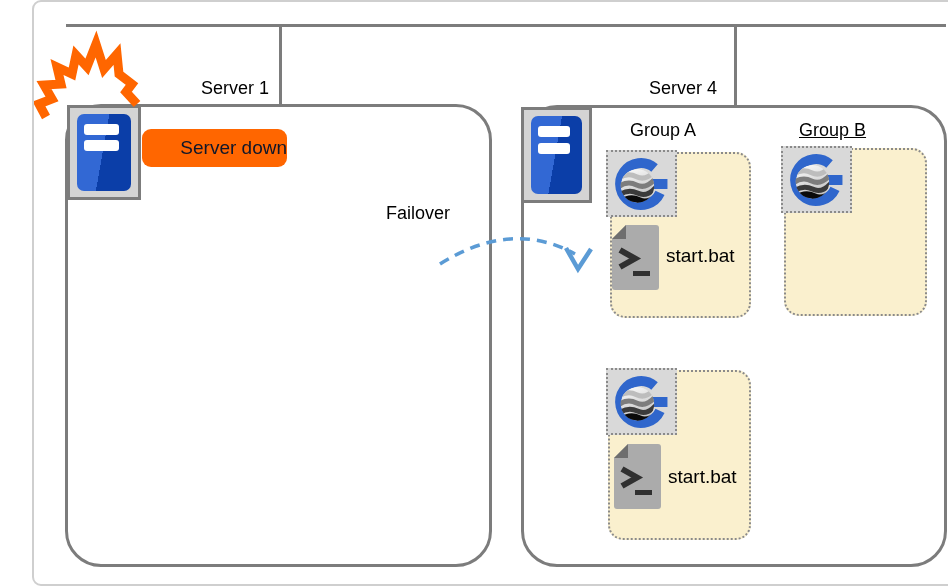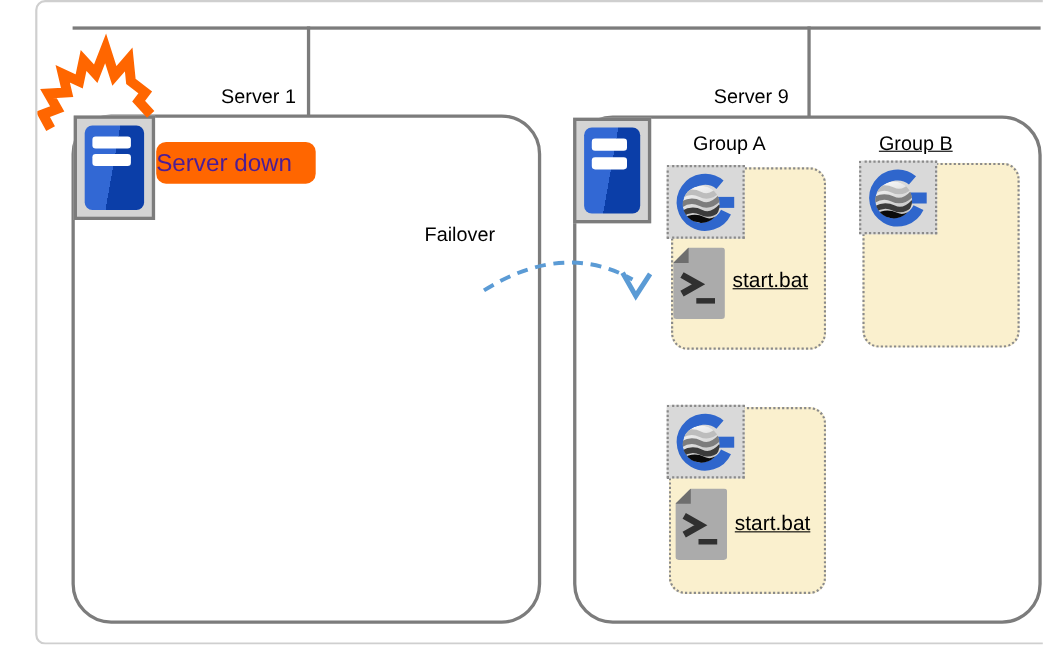--- a/index.html
+++ b/index.html
@@ -21,35 +21,35 @@
     box-sizing:border-box;z-index:4;
   }
   .srv-tower{
     position:absolute;left:7px;right:7px;top:6px;bottom:6px;border-radius:7px;
     background:linear-gradient(100deg,#3268D4 48%,#0B3EA8 48%);
   }
   .srv-slot{position:absolute;left:13%;width:64%;height:11px;background:#ffffff;border-radius:3px;}
   .srv-slot.s1{top:13%;}
   .srv-slot.s2{top:34%;}
   .badge{
-    position:absolute;background:#FF6600;border-radius:9px;color:#4c1d95;
-    font-size:22px;line-height:38px;text-align:left;z-index:6;
+    position:absolute;background:#FF6600;border-radius:9px;color:#0f172a;
+    font-size:19px;line-height:38px;text-align:right;z-index:6;
   }
   .group-box{
     position:absolute;background:#FAF0CE;border:2px dotted #8A8A8A;
     border-radius:15px;box-sizing:border-box;z-index:2;
   }
   .group-label{text-align:left;}
   .logo-chip{
     position:absolute;width:71px;height:67px;background:#D9D9D9;
     border:2px dotted #8A8A8A;box-sizing:border-box;z-index:4;
     display:flex;align-items:center;justify-content:center;
   }
   .batch-svg{position:absolute;width:47px;height:65px;z-index:3;}
-  .script-label{position:absolute;font-size:19px;z-index:3;white-space:nowrap;text-decoration:underline;}
+  .script-label{position:absolute;font-size:19px;z-index:3;white-space:nowrap;}
   .icon-svg{display:block;}
 </style>
 </head>
 <body>
 
 <svg width="0" height="0" style="position:absolute" aria-hidden="true">
   <defs>
     <linearGradient id="sphereGrad" x1="0" y1="0" x2="0.35" y2="1">
       <stop offset="0" stop-color="#FDFDFD"></stop>
       <stop offset="1" stop-color="#C2C2C2"></stop>
@@ -77,21 +77,21 @@
   </defs>
 </svg>
 
 <div id="canvas">
 
   <div class="hline" style="left:32px;top:22px;width:880px;"></div>
   <div class="vline" style="left:245px;top:22px;height:81px;"></div>
   <div class="vline" style="left:700px;top:22px;height:84px;"></div>
 
   <div class="label" style="left:110px;top:76px;width:125px;text-align:right;">Server 1</div>
-  <div class="label" style="left:558px;top:76px;width:125px;text-align:right;">Server 9</div>
+  <div class="label" style="left:558px;top:76px;width:125px;text-align:right;">Server 4</div>
 
   <div class="server-box" style="left:31px;top:102px;width:427px;height:463px;"></div>
   <div class="server-box" style="left:487px;top:103px;width:426px;height:462px;"></div>
 
   <svg class="abs icon-svg" style="left:0;top:28px;width:112px;height:92px;z-index:6;overflow:visible;" viewBox="0 0 112 92">
     <polyline points="12,87 5,74 18,69 10,55 27,54 23,37 38,44 42,25 53,37 62,14 70,39 83,24 85,44 98,54 92,62 103,74" fill="none" stroke="#FF6600" stroke-width="9"></polyline>
   </svg>
 
   <div class="srv-icon" style="left:33px;top:103px;width:74px;height:95px;">
     <div class="srv-tower">

